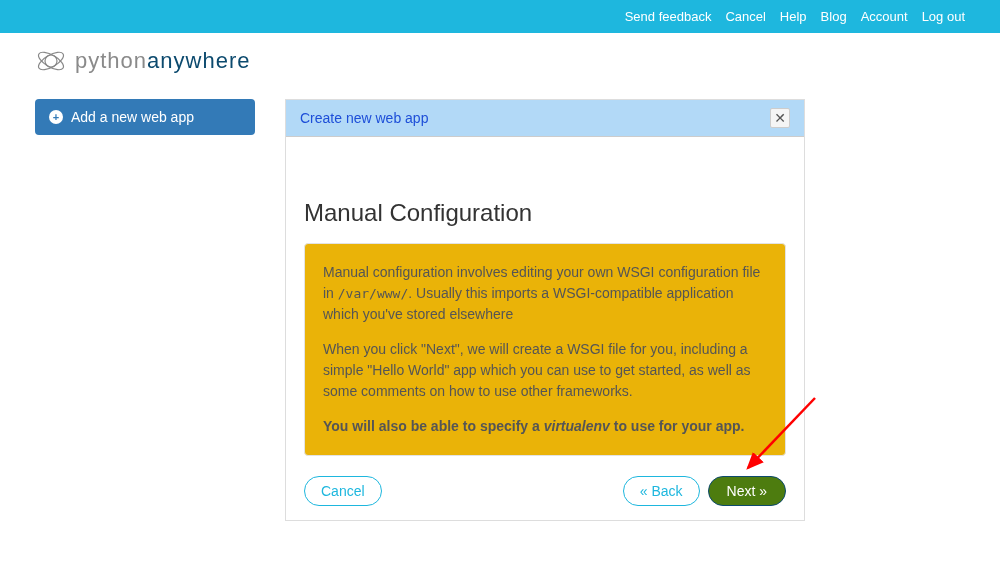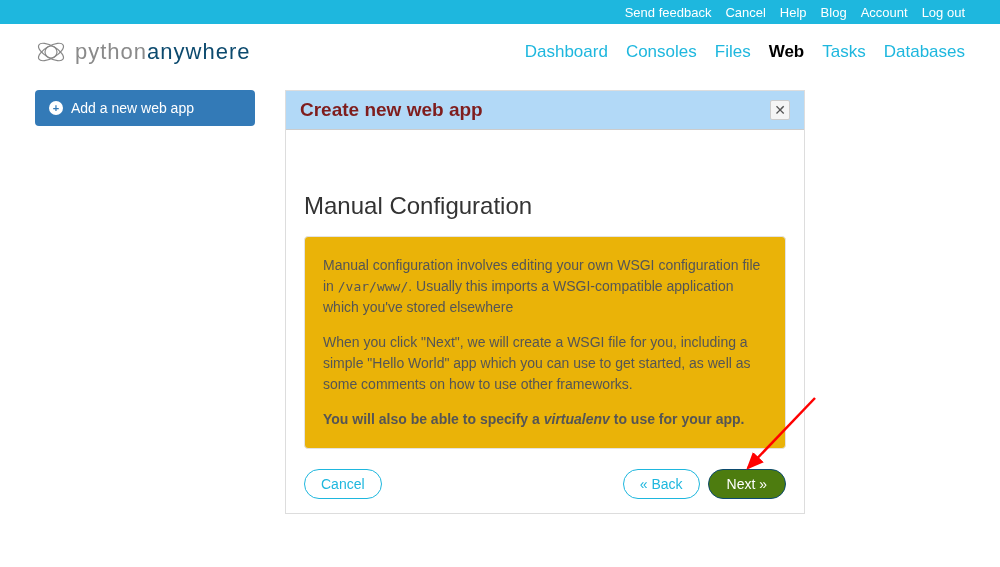--- a/index.html
+++ b/index.html
@@ -1,38 +1,38 @@
 <!DOCTYPE html>
 <html><head>
   <meta charset="utf-8">
   <style>
     * { margin: 0; padding: 0; box-sizing: border-box; }
     body { font-family: -apple-system, BlinkMacSystemFont, "Segoe UI", Helvetica, Arial, sans-serif; background: #fff; color: #333; font-size: 14px; }
     
-    .topbar { background: #1eb7de; height: 24px; display: flex; justify-content: flex-end; align-items: center; padding-right: 35px; }
+    .topbar { background: #1eb7de; height: 33px; display: flex; justify-content: flex-end; align-items: center; padding-right: 35px; }
     .topbar a { color: #fff; font-size: 13px; margin-left: 14px; text-decoration: none; }
     
     .header { display: flex; align-items: center; justify-content: space-between; padding: 12px 35px; }
     .logo { display: flex; align-items: center; }
     .logo-icon { width: 32px; height: 32px; margin-right: 8px; }
     .logo-text { font-size: 22px; color: #8a8a8a; letter-spacing: 1px; font-weight: 300; }
     .logo-text .bold { color: #0c4a6e; font-weight: 400; }
     
     .nav { display: flex; gap: 18px; }
     .nav a { color: #1eb7de; font-size: 17px; text-decoration: none; }
     .nav a.active { color: #000; font-weight: bold; }
     
     .container { display: flex; padding: 10px 35px; gap: 30px; }
     .sidebar { width: 220px; flex-shrink: 0; }
     .btn-add { background: #337ab7; color: #fff; width: 100%; border: none; border-radius: 4px; padding: 10px 14px; font-size: 14px; text-align: left; display: flex; align-items: center; cursor: pointer; }
     .btn-add .plus { background: #fff; color: #337ab7; width: 14px; height: 14px; border-radius: 50%; display: inline-flex; align-items: center; justify-content: center; font-size: 11px; font-weight: bold; margin-right: 8px; }
     
     .wizard { border: 1px solid #ddd; width: 520px; }
     .wizard-header { background: #b2d9f7; padding: 8px 14px; display: flex; justify-content: space-between; align-items: center; border-bottom: 1px solid #ccc; }
-    .wizard-header-title { font-weight: bold; color: #7f1d1d; font-size: 19px; }
+    .wizard-header-title { font-weight: normal; color: #1d4ed8; font-size: 14px; }
     .close-btn { background: #f5f5f5; border: 1px solid #ccc; width: 20px; height: 20px; font-size: 14px; line-height: 1; color: #555; cursor: pointer; display: flex; align-items: center; justify-content: center; border-radius: 2px; }
     
     .wizard-body { padding: 20px 18px 14px; min-height: 360px; display: flex; flex-direction: column; }
     .wizard-body h2 { font-size: 24px; font-weight: 400; color: #333; margin-bottom: 16px; margin-top: 42px; }
     .well { background: #eab308; border: 1px solid #e3e3e3; border-radius: 4px; padding: 18px; color: #555; font-size: 14px; line-height: 1.5; }
     .well p { margin-bottom: 14px; }
     .well p:last-child { margin-bottom: 0; font-weight: bold; }
     .well code { font-family: Menlo, Monaco, Consolas, monospace; font-size: 13px; }
     .well em { font-style: italic; }
     
@@ -58,28 +58,20 @@
 <div class="header">
   <div class="logo">
     <span class="logo-icon">
       <svg viewBox="0 0 32 32" width="32" height="32">
         <circle cx="16" cy="16" r="6" fill="none" stroke="#888" stroke-width="1.2"></circle>
         <ellipse cx="16" cy="16" rx="14" ry="6" fill="none" stroke="#888" stroke-width="1.2" transform="rotate(30 16 16)"></ellipse>
         <ellipse cx="16" cy="16" rx="14" ry="6" fill="none" stroke="#888" stroke-width="1.2" transform="rotate(-30 16 16)"></ellipse>
       </svg>
     </span>
     <span class="logo-text"><span>python</span><span class="bold">anywhere</span></span>
-  </div>
-  <div class="nav">
-    <a>Dashboard</a>
-    <a>Consoles</a>
-    <a>Files</a>
-    <a class="active">Web</a>
-    <a>Tasks</a>
-    <a>Databases</a>
   </div>
 </div>
 
 <div class="container">
   <div class="sidebar">
     <button class="btn-add">
       <span class="plus">+</span>
       <span>Add a new web app</span>
     </button>
   </div>

